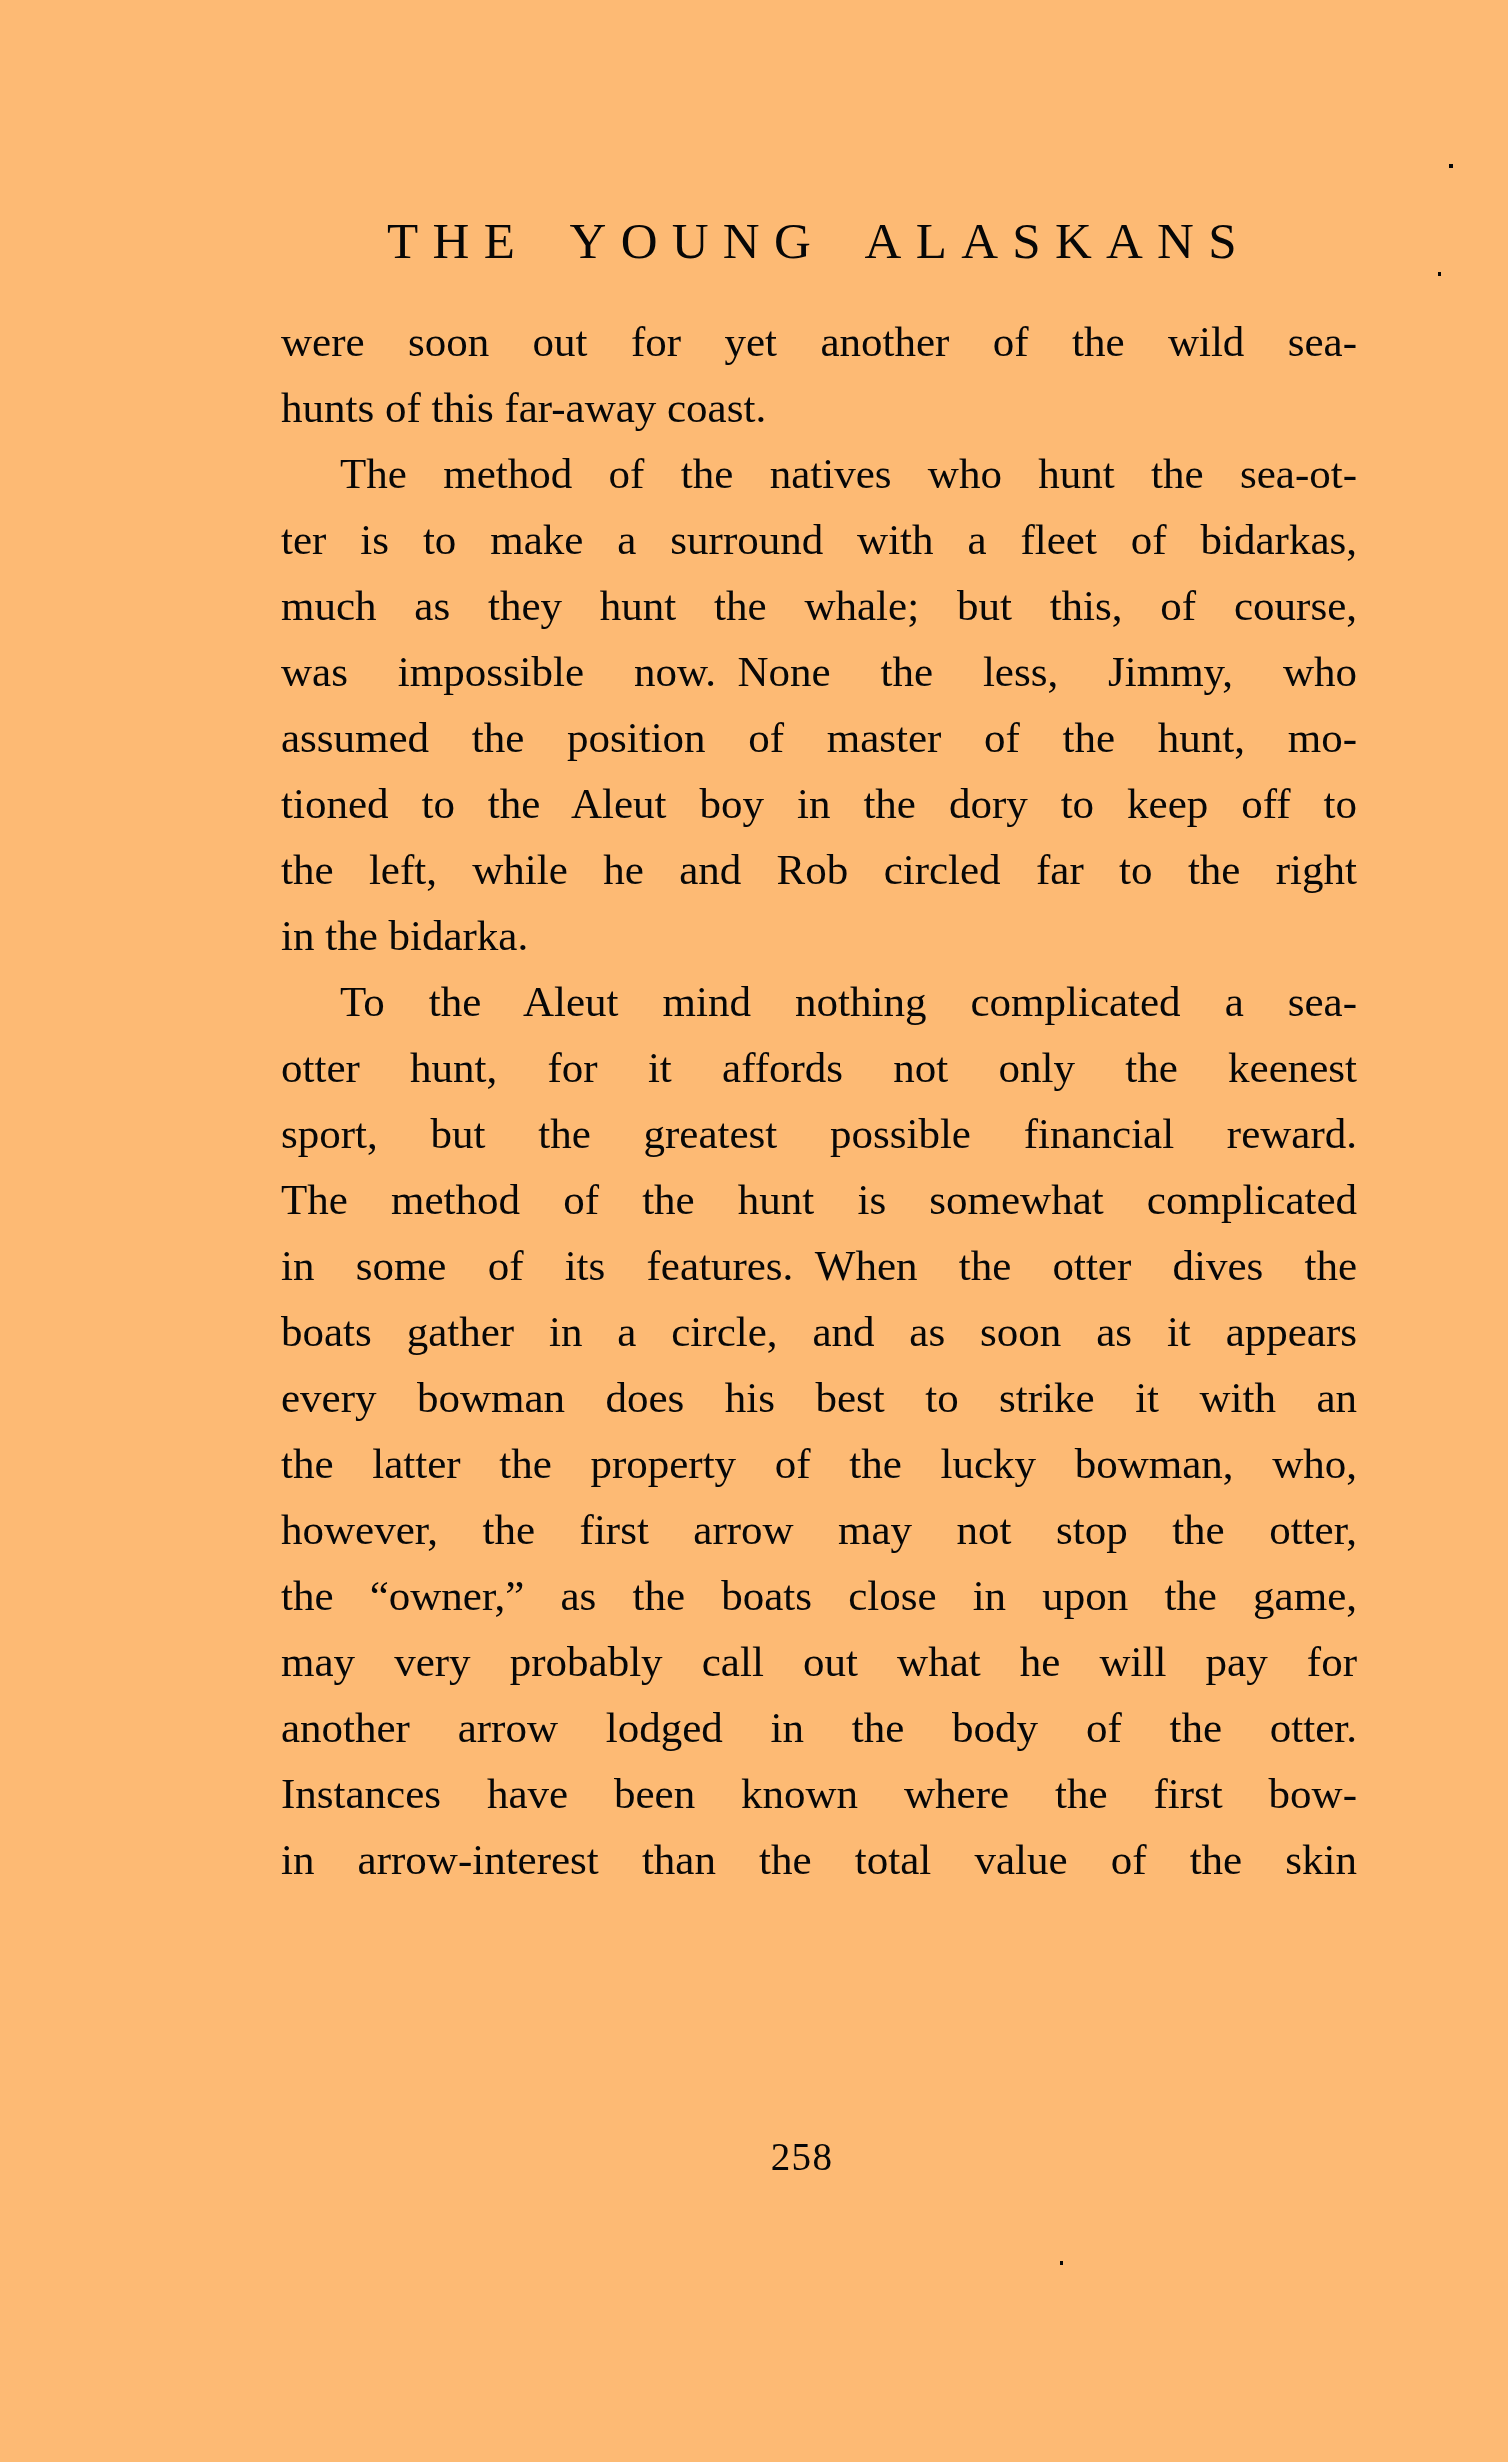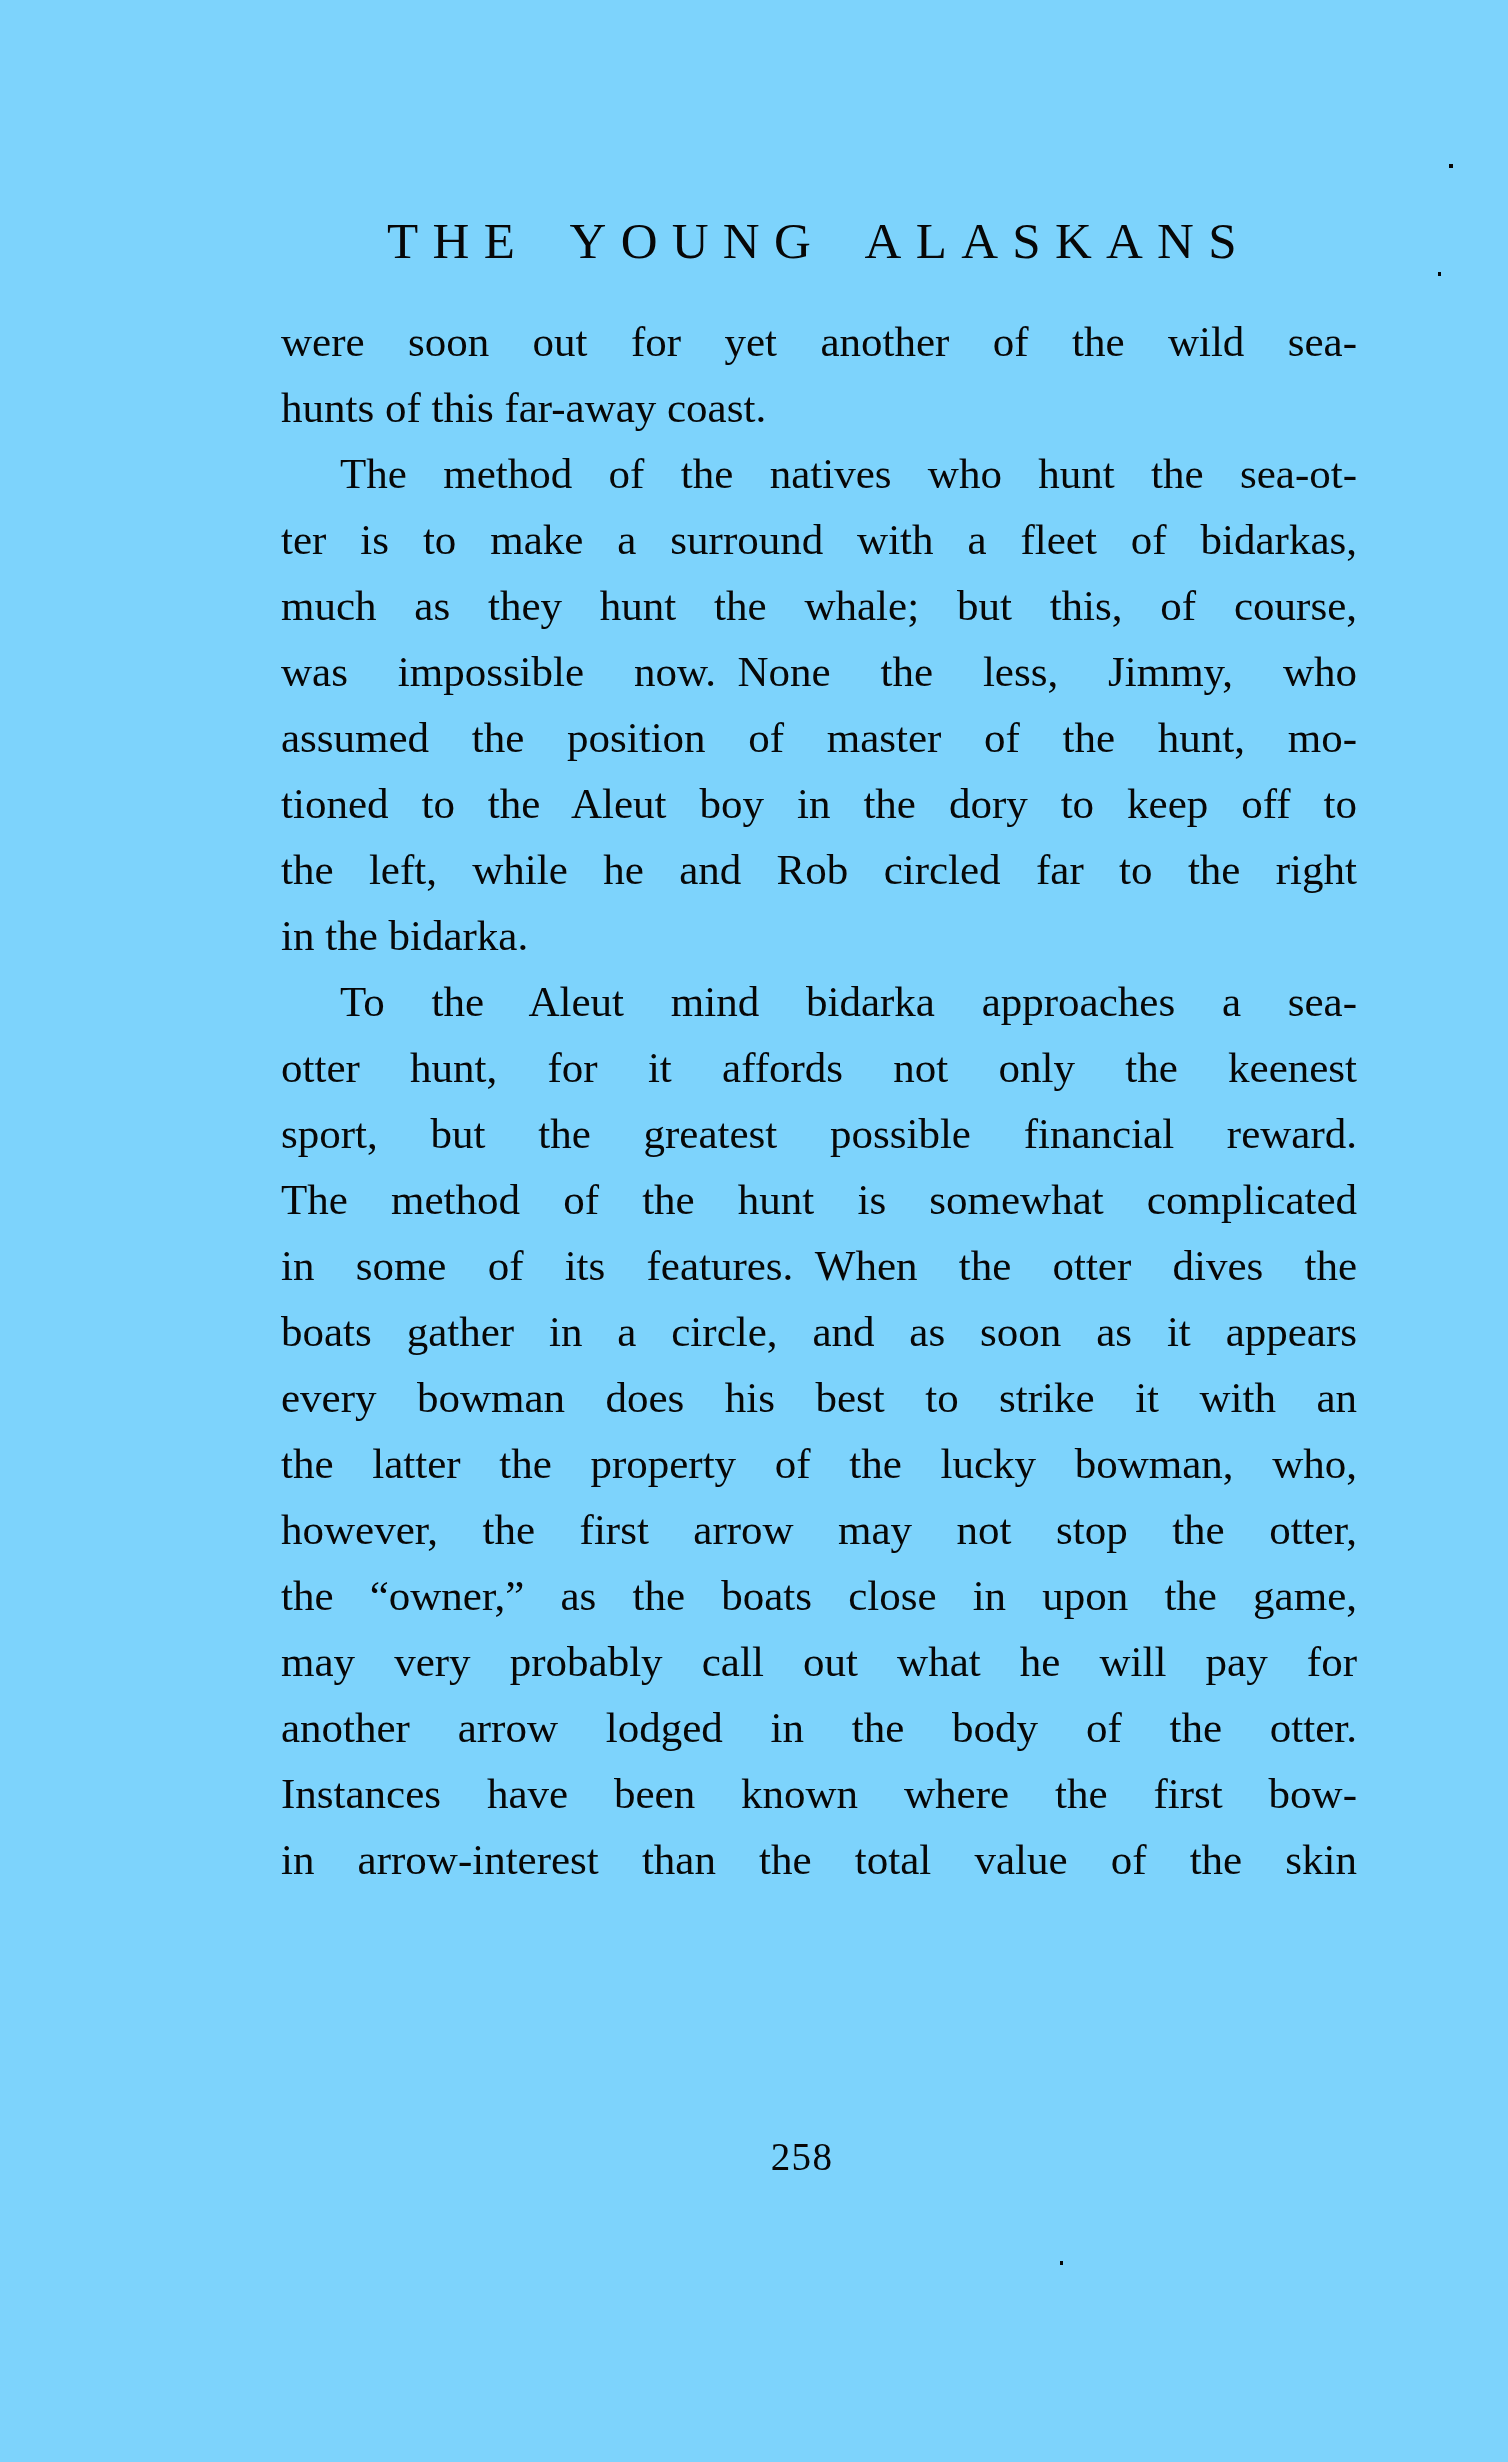--- a/index.html
+++ b/index.html
@@ -67,36 +67,36 @@
     position: absolute;
     background: currentColor;
   }
   .speck-a { left: 1449px; top: 164px; width: 4.3px; height: 4.3px; }
   .speck-b { left: 1438px; top: 272px; width: 2.9px; height: 3.6px; }
   .speck-c { left: 1060px; top: 2261px; width: 2.9px; height: 4.3px; }
 </style>
 </head>
 <body>
 
-<div class="page" style="background: #7dd3fc; color: rgb(7, 7, 7);">
+<div class="page" style="background: #fdba74; color: rgb(7, 7, 7);">
 
   <div class="running-head">THE YOUNG ALASKANS</div>
 
   <div class="body-block">
     <div class="line">were soon out for yet another of the wild sea-</div>
     <div class="line para-end">hunts of this far-away coast.</div>
     <div class="line indent">The method of the natives who hunt the sea-ot-</div>
     <div class="line">ter is to make a surround with a fleet of bidarkas,</div>
     <div class="line">much as they hunt the whale; but this, of course,</div>
     <div class="line">was impossible now. None the less, Jimmy, who</div>
     <div class="line">assumed the position of master of the hunt, mo-</div>
     <div class="line">tioned to the Aleut boy in the dory to keep off to</div>
     <div class="line">the left, while he and Rob circled far to the right</div>
     <div class="line para-end">in the bidarka.</div>
-    <div class="line indent">To the Aleut mind bidarka approaches a sea-</div>
+    <div class="line indent">To the Aleut mind nothing complicated a sea-</div>
     <div class="line">otter hunt, for it affords not only the keenest</div>
     <div class="line">sport, but the greatest possible financial reward.</div>
     <div class="line">The method of the hunt is somewhat complicated</div>
     <div class="line">in some of its features. When the otter dives the</div>
     <div class="line">boats gather in a circle, and as soon as it appears</div>
     <div class="line">every bowman does his best to strike it with an</div>
     <div class="line">the latter the property of the lucky bowman, who,</div>
     <div class="line">however, the first arrow may not stop the otter,</div>
     <div class="line">the “owner,” as the boats close in upon the game,</div>
     <div class="line">may very probably call out what he will pay for</div>

